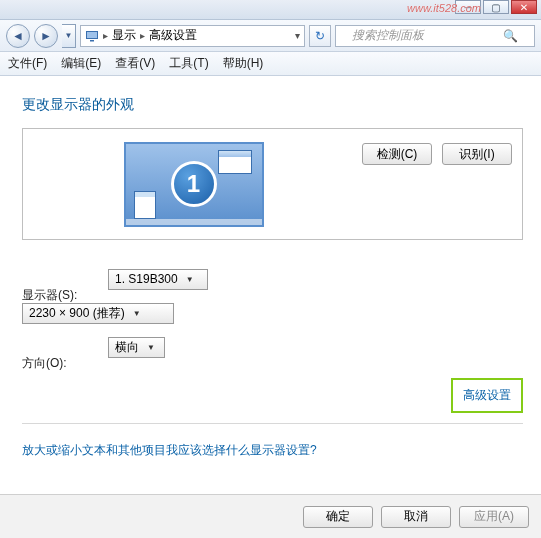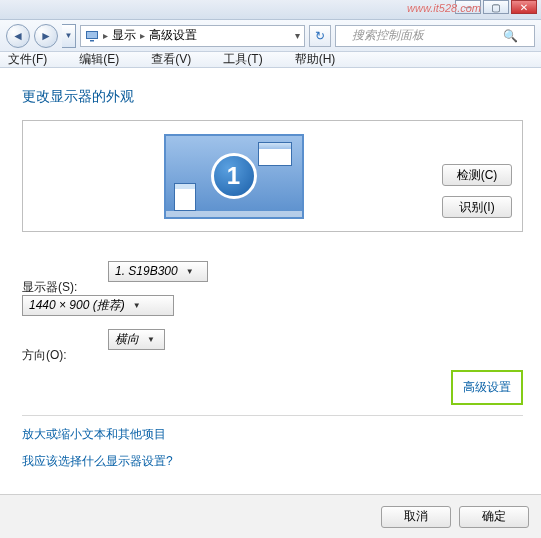--- a/index.html
+++ b/index.html
@@ -16,52 +16,52 @@
 .nav-btn { width:24px; height:24px; border-radius:50%; border:1px solid #8aa0bb; background:radial-gradient(circle at 30% 30%, #fff, #c9d8ea); display:flex; align-items:center; justify-content:center; color:#3a5b8c; font-size:12px; }
 .nav-dd { width:14px; height:24px; border:1px solid #8aa0bb; border-left:none; background:linear-gradient(#fff,#dbe6f3); display:flex; align-items:center; justify-content:center; color:#3a5b8c; font-size:8px; }
 .addr-field { flex: 0 0 225px; height:22px; border:1px solid #a8b5c6; background:#fff; display:flex; align-items:center; padding:0 4px; gap:4px; }
 .addr-icon { width:14px; height:14px; display:inline-flex; align-items:center; justify-content:center; }
 .addr-sep { color:#555; font-size:10px; }
 .refresh-btn { width:22px; height:22px; border:1px solid #a8b5c6; background:linear-gradient(#fff,#e6edf6); display:flex; align-items:center; justify-content:center; color:#2a6fbd; font-size:12px; }
 .search-field { flex:1; height:22px; border:1px solid #a8b5c6; background:#fff; display:flex; align-items:center; padding:0 16px; color:#999; font-style:italic; }
 .search-field .sicon { margin-left:auto; color:#4a6fa3; font-style:normal; }
 
 
-.menu-bar { height:16px; background:linear-gradient(#f9fbfe,#eaf0f7); border-bottom:1px solid #c6d1df; display:flex; align-items:center; padding:0 8px; gap:32px; color:#222; }
+.menu-bar { height:24px; background:linear-gradient(#f9fbfe,#eaf0f7); border-bottom:1px solid #c6d1df; display:flex; align-items:center; padding:0 8px; gap:14px; color:#222; }
 
 
 .content { padding:20px 18px 0 22px; }
 .page-title { color:#075a9a; font-size:14px; margin-bottom:14px;font-family:Liberation Serif, serif; }
 .preview-row { display:flex; gap:8px; border:1px solid #bfbfbf; padding:10px; background:#fff; }
 .preview-box { flex:1; height:90px; display:flex; align-items:center; justify-content:center; }
 .monitor { width:140px; height:85px; border:2px solid #5a8fcd; background:linear-gradient(#9fc2ea,#5a8fcd); position:relative; display:flex; align-items:center; justify-content:center; }
 .monitor .circle { width:46px; height:46px; border-radius:50%; background:radial-gradient(circle at 35% 30%, #5aa0e0, #1b5fa8); border:3px solid #fff; color:#fff; font-size:24px; font-weight:bold; display:flex; align-items:center; justify-content:center; }
 .monitor .win-tl { position:absolute; top:6px; right:10px; width:34px; height:24px; background:#fff; border:1px solid #3a6fae; }
 .monitor .win-tl:before { content:""; display:block; height:6px; background:linear-gradient(#cfe3f6,#9fc2ea); }
 .monitor .win-bl { position:absolute; bottom:6px; left:8px; width:22px; height:28px; background:#fff; border:1px solid #3a6fae; }
 .monitor .win-bl:before { content:""; display:block; height:5px; background:#cfe3f6; }
 .monitor .taskbar { position:absolute; bottom:0; left:0; right:0; height:6px; background:rgba(255,255,255,0.55); }
-.sidebtns { display:flex; flex-direction:column; gap:10px; padding-top:4px;margin-top:29px; }
+.sidebtns { display:flex; flex-direction:row; gap:10px; padding-top:4px; }
 .btn7 { min-width:70px; height:22px; padding:0 10px; border:1px solid #a0a0a0; background:linear-gradient(#fefefe,#e6e6e6); display:inline-flex; align-items:center; justify-content:center; cursor:default; border-radius:3px; }
 
 
 .settings { margin-top:22px; }
 .srow { display:flex; align-items:center; height:34px; }
 .srow .label { width:86px; color:#222;margin-top:33px; }
-.dropdown { height:21px; border:1px solid #999; background:linear-gradient(#fff,#e8e8e8); display:inline-flex; align-items:center; padding:0 6px; position:relative;font-style:italic; }
+.dropdown { height:21px; border:1px solid #999; background:linear-gradient(#fff,#e8e8e8); display:inline-flex; align-items:center; padding:0 6px; position:relative; }
 .dropdown .arrow { margin-left:8px; font-size:8px; color:#333; }
 
 
 .link-box { margin-top:14px; display:flex; justify-content:flex-end; }
 .link-box .inner { border:2px solid #84cc16; padding:7px 10px; }
 .link { color:#0a62a8; cursor:default; }
 
 hr.sep { margin:10px 0 10px 0; border:none; border-top:1px solid #d8d8d8; }
 
-.extra-links { display:flex; flex-direction:column; gap:10px; margin-top:10px; }
+.extra-links { display:flex; flex-direction:row; margin-top:18px; }
 
 
 .footer { position:absolute; bottom:0; left:0; right:0; height:44px; border-top:1px solid #cfcfcf; background:#f2f2f2; display:flex; align-items:center; justify-content:flex-end; gap:8px; padding:0 12px; }
 .btn7.disabled { color:#8a8a8a; }
 </style>
 </head>
 <body>
 
 <div class="title-bar">
   <span class="watermark">www.it528.com</span>
@@ -133,21 +133,21 @@
   <div class="settings">
     <div class="srow">
       <span class="label">显示器(S):</span>
       <span class="dropdown" style="width:100px">
         <span>1. S19B300</span>
         <span class="arrow">▼</span>
       </span>
     </div>
     <div class="srow">
       <span class="dropdown" style="width:152px">
-        <span>1440 × 900 (推荐)</span>
+        <span>2230 × 900 (推荐)</span>
         <span class="arrow">▼</span>
       </span>
     </div>
     <div class="srow">
       <span class="label">方向(O):</span>
       <span class="dropdown" style="width:57px">
         <span>横向</span>
         <span class="arrow">▼</span>
       </span>
     </div>
@@ -161,15 +161,16 @@
 
   <hr class="sep">
 
   <div class="extra-links">
     <span class="link">放大或缩小文本和其他项目</span>
     <span class="link">我应该选择什么显示器设置?</span>
   </div>
 </div>
 
 <div class="footer">
+  <span class="btn7">确定</span>
   <span class="btn7">取消</span>
-  <span class="btn7">确定</span>
+  <span class="btn7 disabled">应用(A)</span>
 </div>
 
 </body></html>

